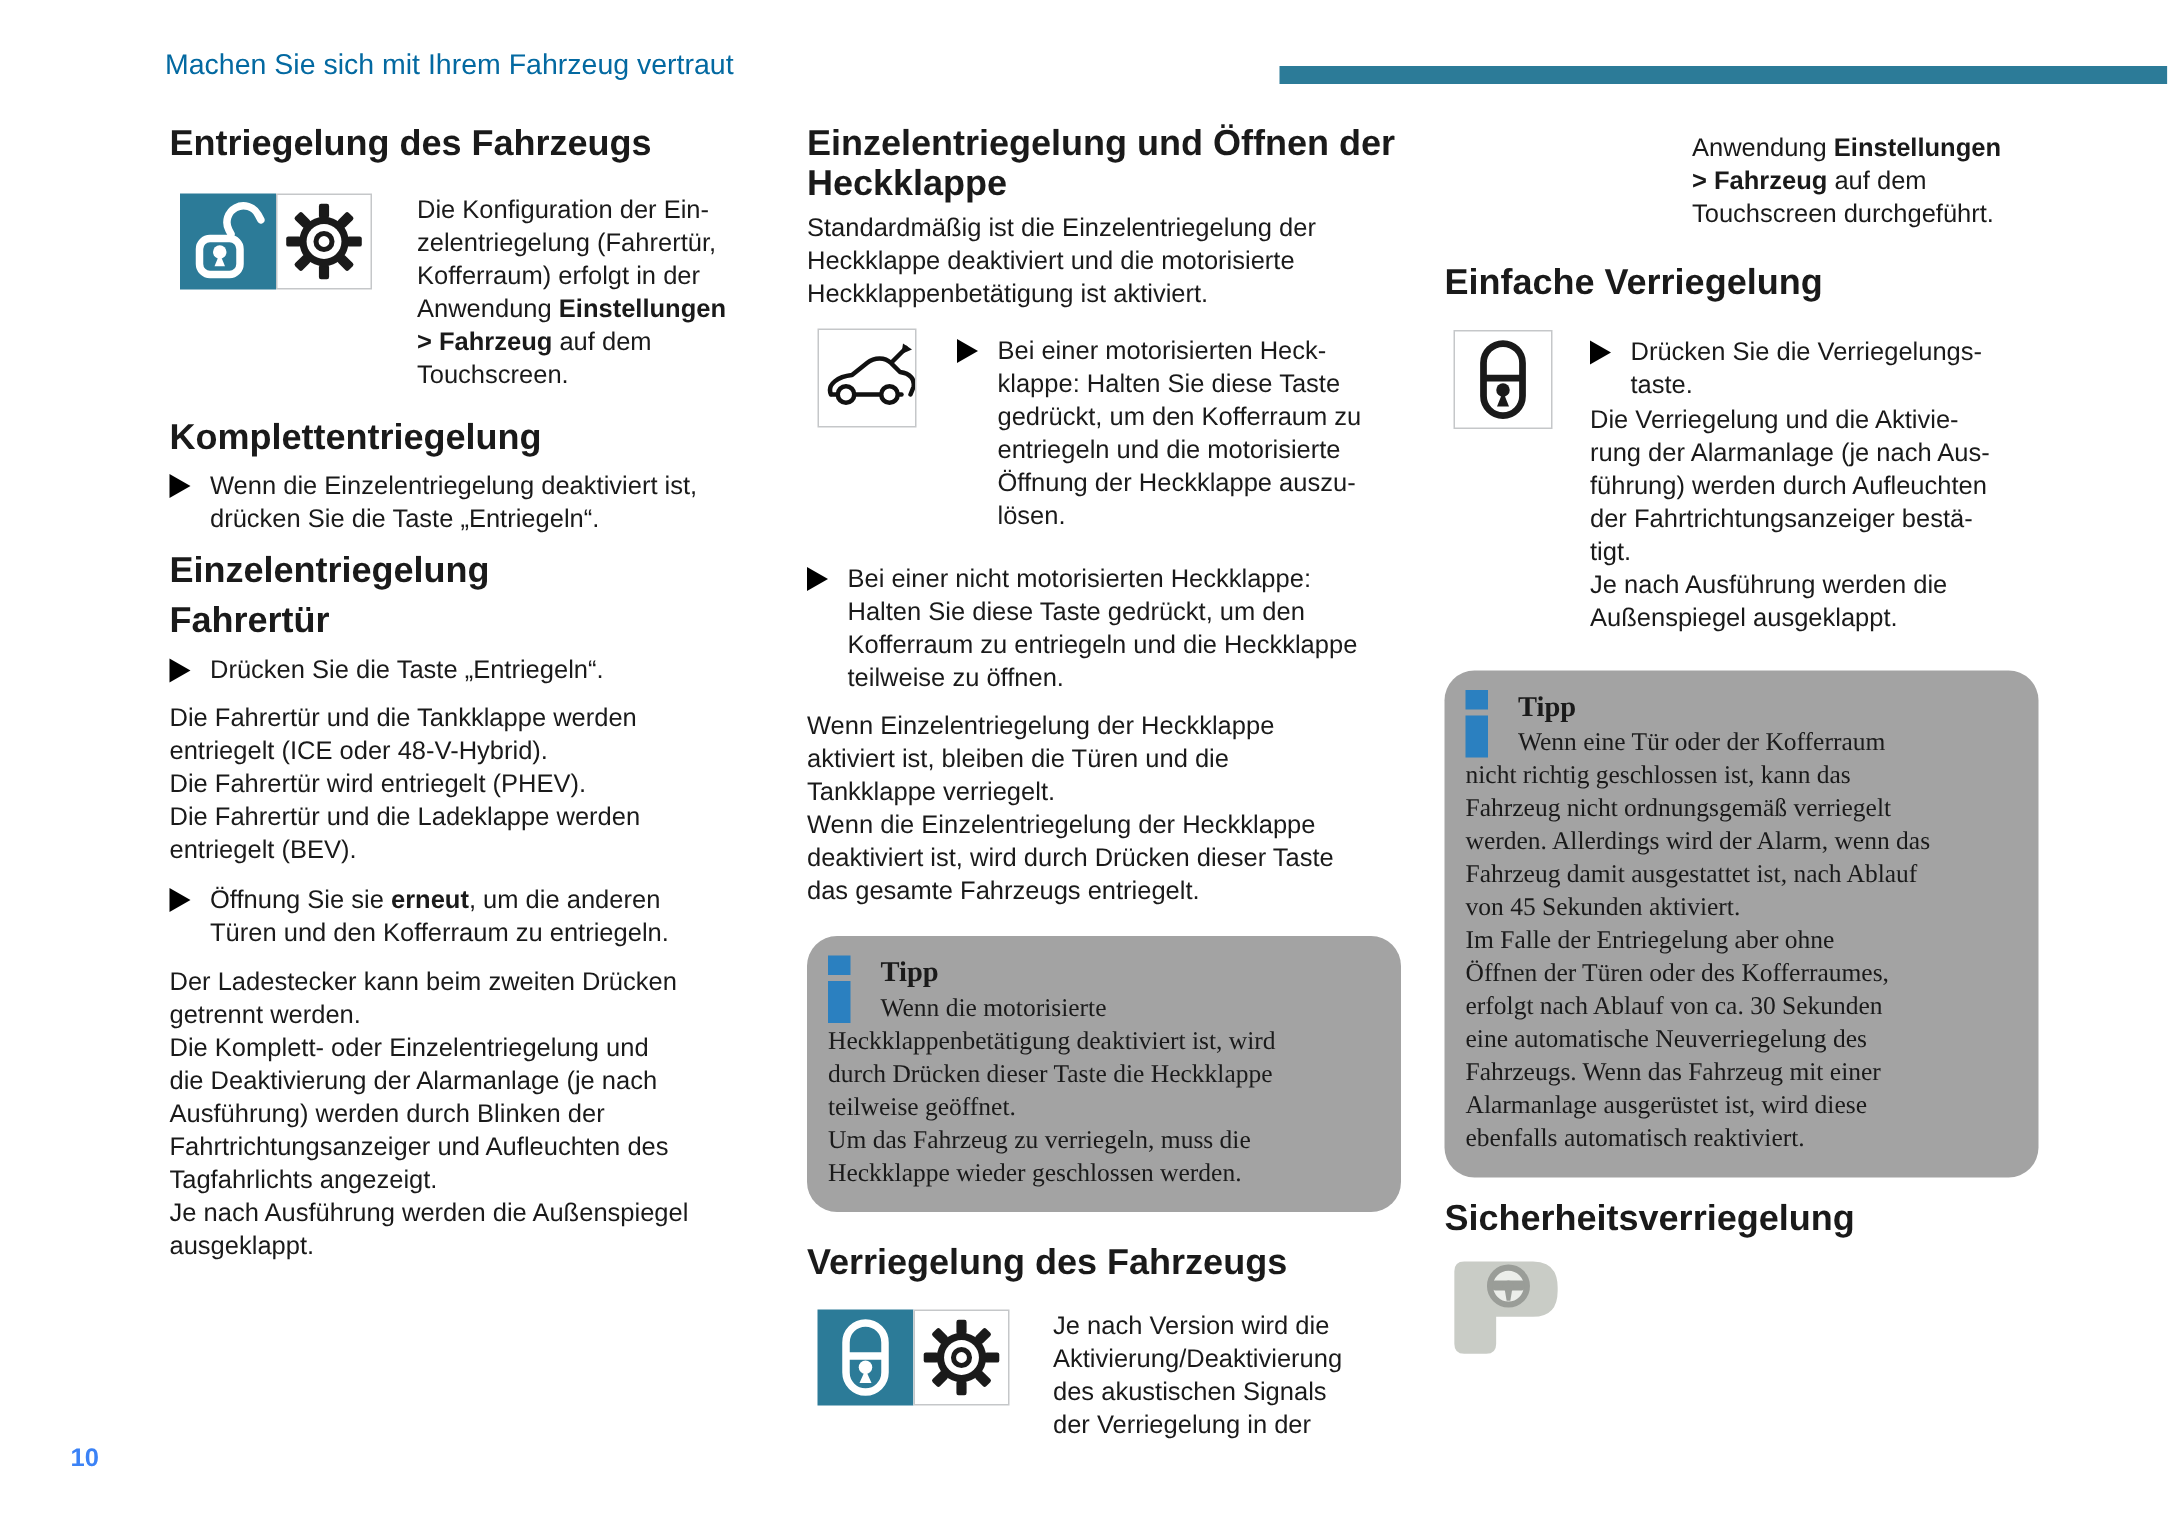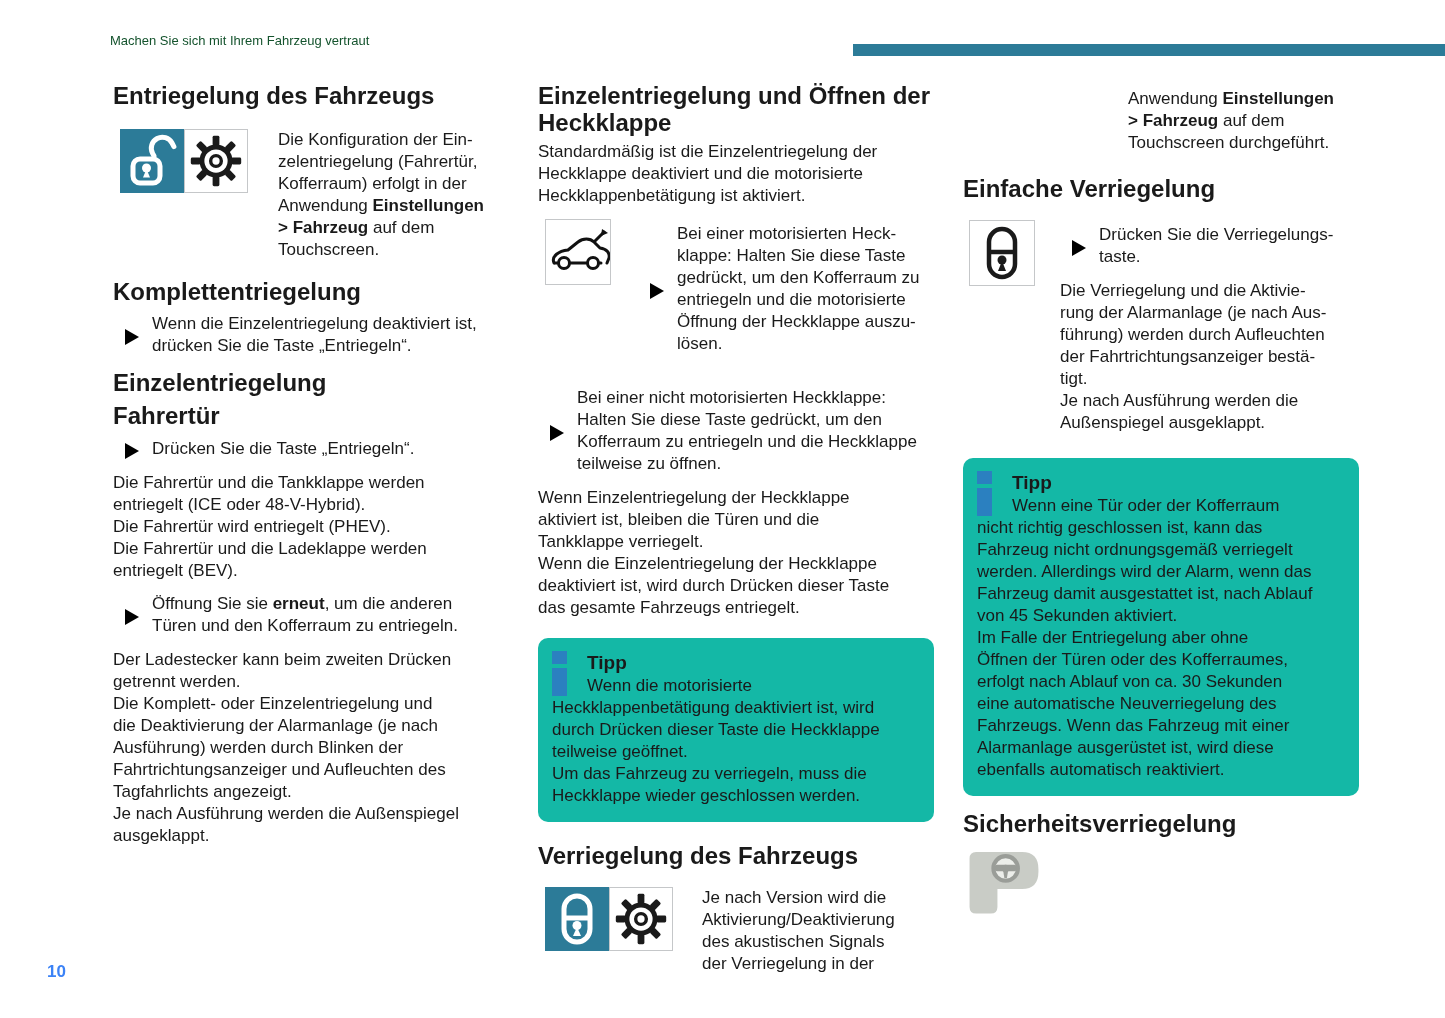--- a/index.html
+++ b/index.html
@@ -1,43 +1,43 @@
 <!DOCTYPE html>
 <html><head>
 <meta charset="utf-8">
 <style>
   html,body{margin:0;padding:0;background:#fff;}
   .page{position:relative;width:1445px;height:1018px;background:#fff;overflow:hidden;
         font-family:"Liberation Sans","DejaVu Sans",sans-serif;color:#1a1a1a;}
-  .header-text{position:absolute;left:110px;top:33px;font-size:13px;color:#14532d;}
+  .header-text{position:absolute;left:110px;top:33px;font-size:19px;color:#0369a1;}
   .accent-bar{position:absolute;left:853px;top:44px;right:0;height:12px;background:#2c7b98;}
   .page-number{position:absolute;left:47px;top:962px;font-size:17px;font-weight:bold;color:#3b82f6;}
 
   .col{position:absolute;top:80px;font-size:17px;line-height:22px;}
   .col1{left:113px;width:378px;}
   .col2{left:538px;width:396px;}
   .col3{left:963px;width:396px;}
 
   .sec{font-size:24px;font-weight:bold;line-height:27px;margin:0;white-space:pre-line;}
   .txt{white-space:pre-line;margin:0;}
   .b{font-weight:bold;}
 
-  .bullet{display:flex;margin:12px;align-items:center;}
+  .bullet{display:flex;margin:0;}
   .arrow{flex:none;width:0;height:0;margin:3px 13px 0 0;
          border-top:8px solid transparent;border-bottom:8px solid transparent;
          border-left:14px solid #000;}
 
   .icon-row{display:flex;}
   .iconblk{flex:none;display:flex;}
   .sq{width:64px;height:64px;}
   .sq-teal{background:#2c7b98;}
   .sq-frame{background:#fff;border:1px solid #c5c7c9;width:62px;height:62px;}
   .sq-lone{background:#fff;border:1px solid #c5c7c9;width:64px;height:64px;}
 
-  .tipbox{background:#14b8a6;border-radius:10px;padding:13px 14px 15px 14px;}
+  .tipbox{background:#a3a3a3;border-radius:20px;padding:13px 14px 15px 14px;font-family:Liberation Serif, serif;}
   .info-i{float:left;width:15px;height:46px;margin-right:20px;}
   .info-i .dot{width:15px;height:13px;background:#2b80c0;margin-bottom:4px;}
   .info-i .bar{width:15px;height:28px;background:#2b80c0;}
   .tip-title{font-size:19px;font-weight:bold;line-height:24px;margin:0;}
 </style>
 </head>
 <body>
 
 <div class="page">
 

